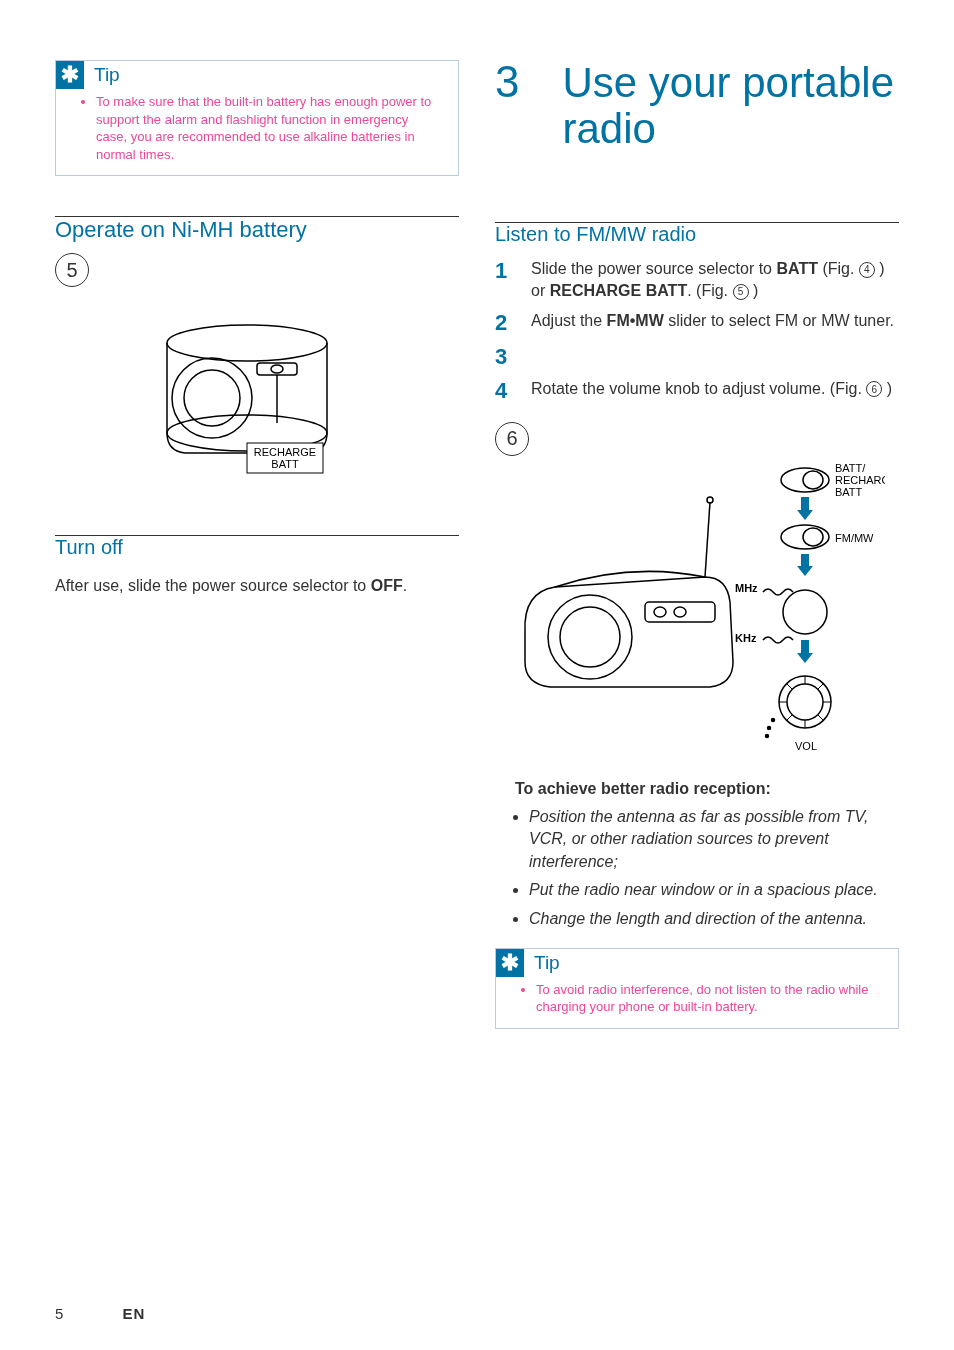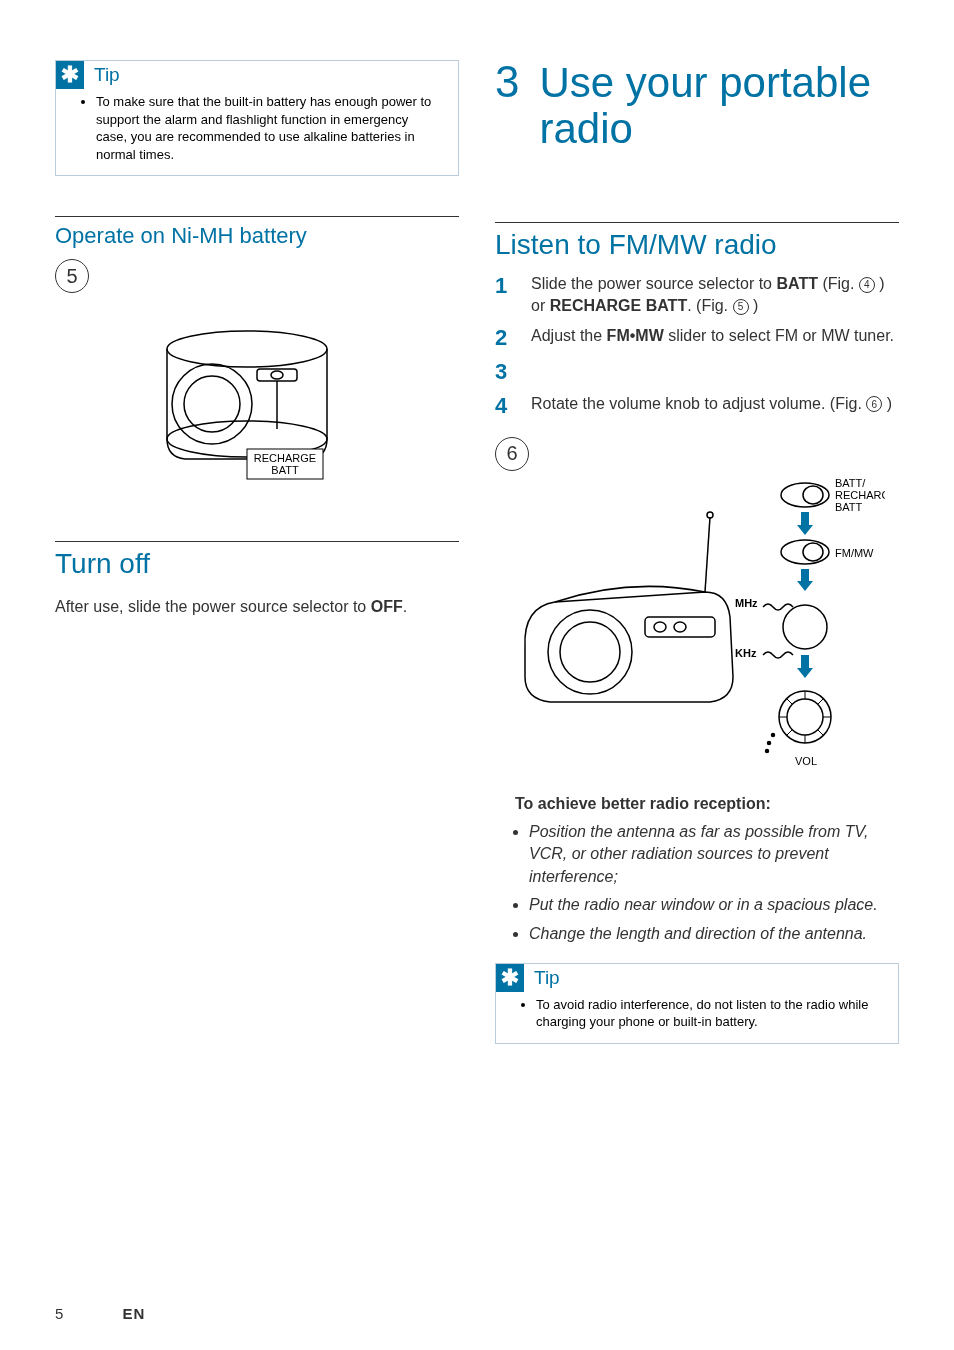--- a/index.html
+++ b/index.html
@@ -5,30 +5,30 @@
   :root { --blue:#0072a3; --text:#333; }
   * { box-sizing:border-box; }
   body { margin:0; width:954px; height:1350px; background:#fff; font-family:"Gill Sans","Segoe UI",Helvetica,Arial,sans-serif; color:var(--text); }
   .page { padding:60px 55px 40px 55px; display:flex; gap:36px; height:1270px; }
   .col { flex:1; }
   .tip-box { border:1px solid #bcd; background:#fff; border-left:none; }
   .tip-head { display:flex; align-items:center; gap:10px; }
   .tip-icon { width:28px; height:28px; background:var(--blue); color:#fff; display:flex; align-items:center; justify-content:center; font-size:22px; font-weight:bold; }
   .tip-label { color:var(--blue); font-size:19px; }
   .tip-box ul { margin:4px 16px 12px 30px; padding:0; }
-  .tip-box li { font-size:13px; line-height:1.35; color:#000000; list-style:disc; margin-left:10px; }
-  .sub-h { color:var(--blue); font-size:22px; border-top:1px solid #333; padding-top:6px; margin-top:40px; }
-  .sec-h { color:var(--blue); font-size:28px; border-top:1px solid #333; padding-top:6px; margin-top:32px; }
+  .tip-box li { font-size:13px; line-height:1.35; color:#ec4899; list-style:disc; margin-left:10px; }
+  .sub-h { color:var(--blue); font-size:22px; border-top:1px solid #333; margin-top:40px; }
+  .sec-h { color:var(--blue); font-size:20px; border-top:1px solid #333; padding-top:0; margin-top:32px; }
   p { font-size:16px; line-height:1.4; }
   .fig-circ { display:inline-flex; width:16px; height:16px; border:1px solid #333; border-radius:50%; align-items:center; justify-content:center; font-size:10px; vertical-align:middle; }
   .fig-circ-big { display:inline-flex; width:34px; height:34px; border:1.5px solid #333; border-radius:50%; align-items:center; justify-content:center; font-size:20px; margin:10px 0 6px 0; }
   .illus { border:none; display:block; margin:0 auto; }
   .chapter { display:flex; gap:20px; }
   .chapter-num { color:var(--blue); font-size:44px; line-height:1; }
-  .chapter-title { color:var(--blue); font-size:42px; line-height:1.1; }
+  .chapter-title { color:var(--blue); font-size:42px; line-height:1.1;margin-left:23px; }
   ol.steps { list-style:none; padding:0; margin:12px 0 0 0; }
   ol.steps li { display:flex; gap:16px; margin-bottom:8px; }
   ol.steps .n { color:var(--blue); font-size:22px; font-weight:600; min-width:20px; }
   ol.steps .t { font-size:16px; line-height:1.35; }
   ul.bul { list-style:disc; padding-left:34px; margin:6px 0; }
   ul.bul li { font-size:16px; line-height:1.4; margin-bottom:6px;font-style:italic; }
   .footer { position:absolute; bottom:28px; left:55px; font-size:15px; }
   .footer .pn { margin-right:24px; }
   .footer .lang { font-weight:600; letter-spacing:1px;padding-left:31px; }
   .svg-lbl { font-family:Arial,sans-serif; font-size:11px; }

